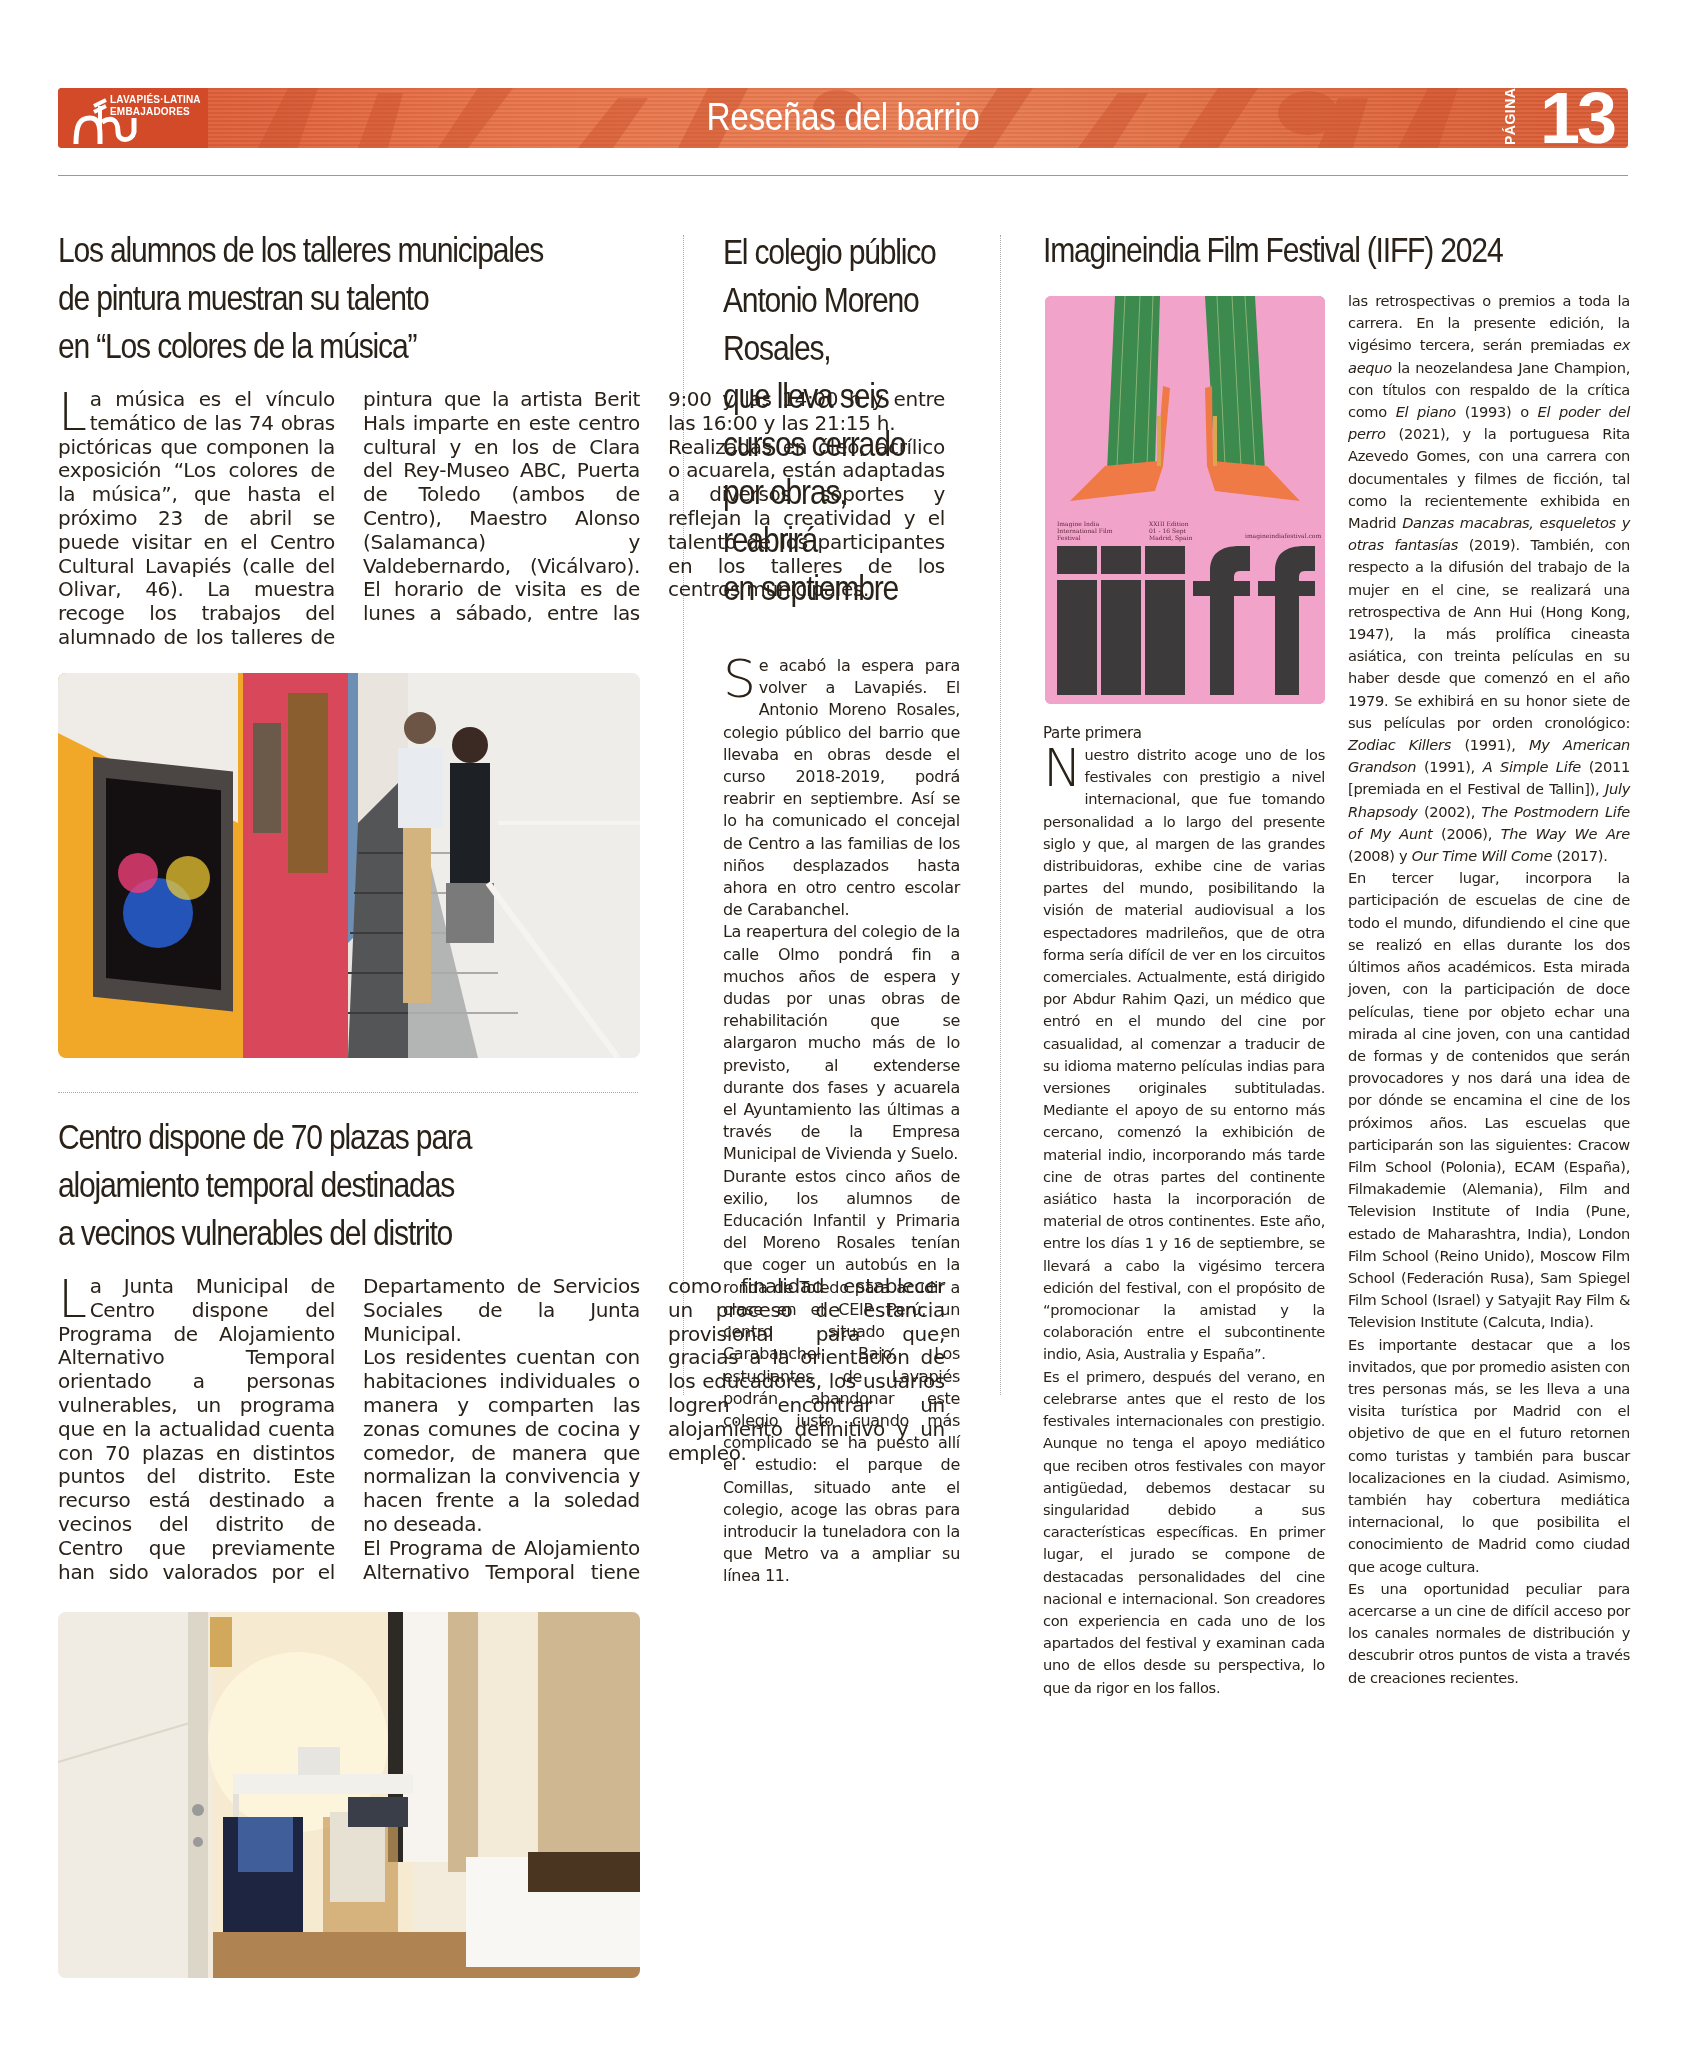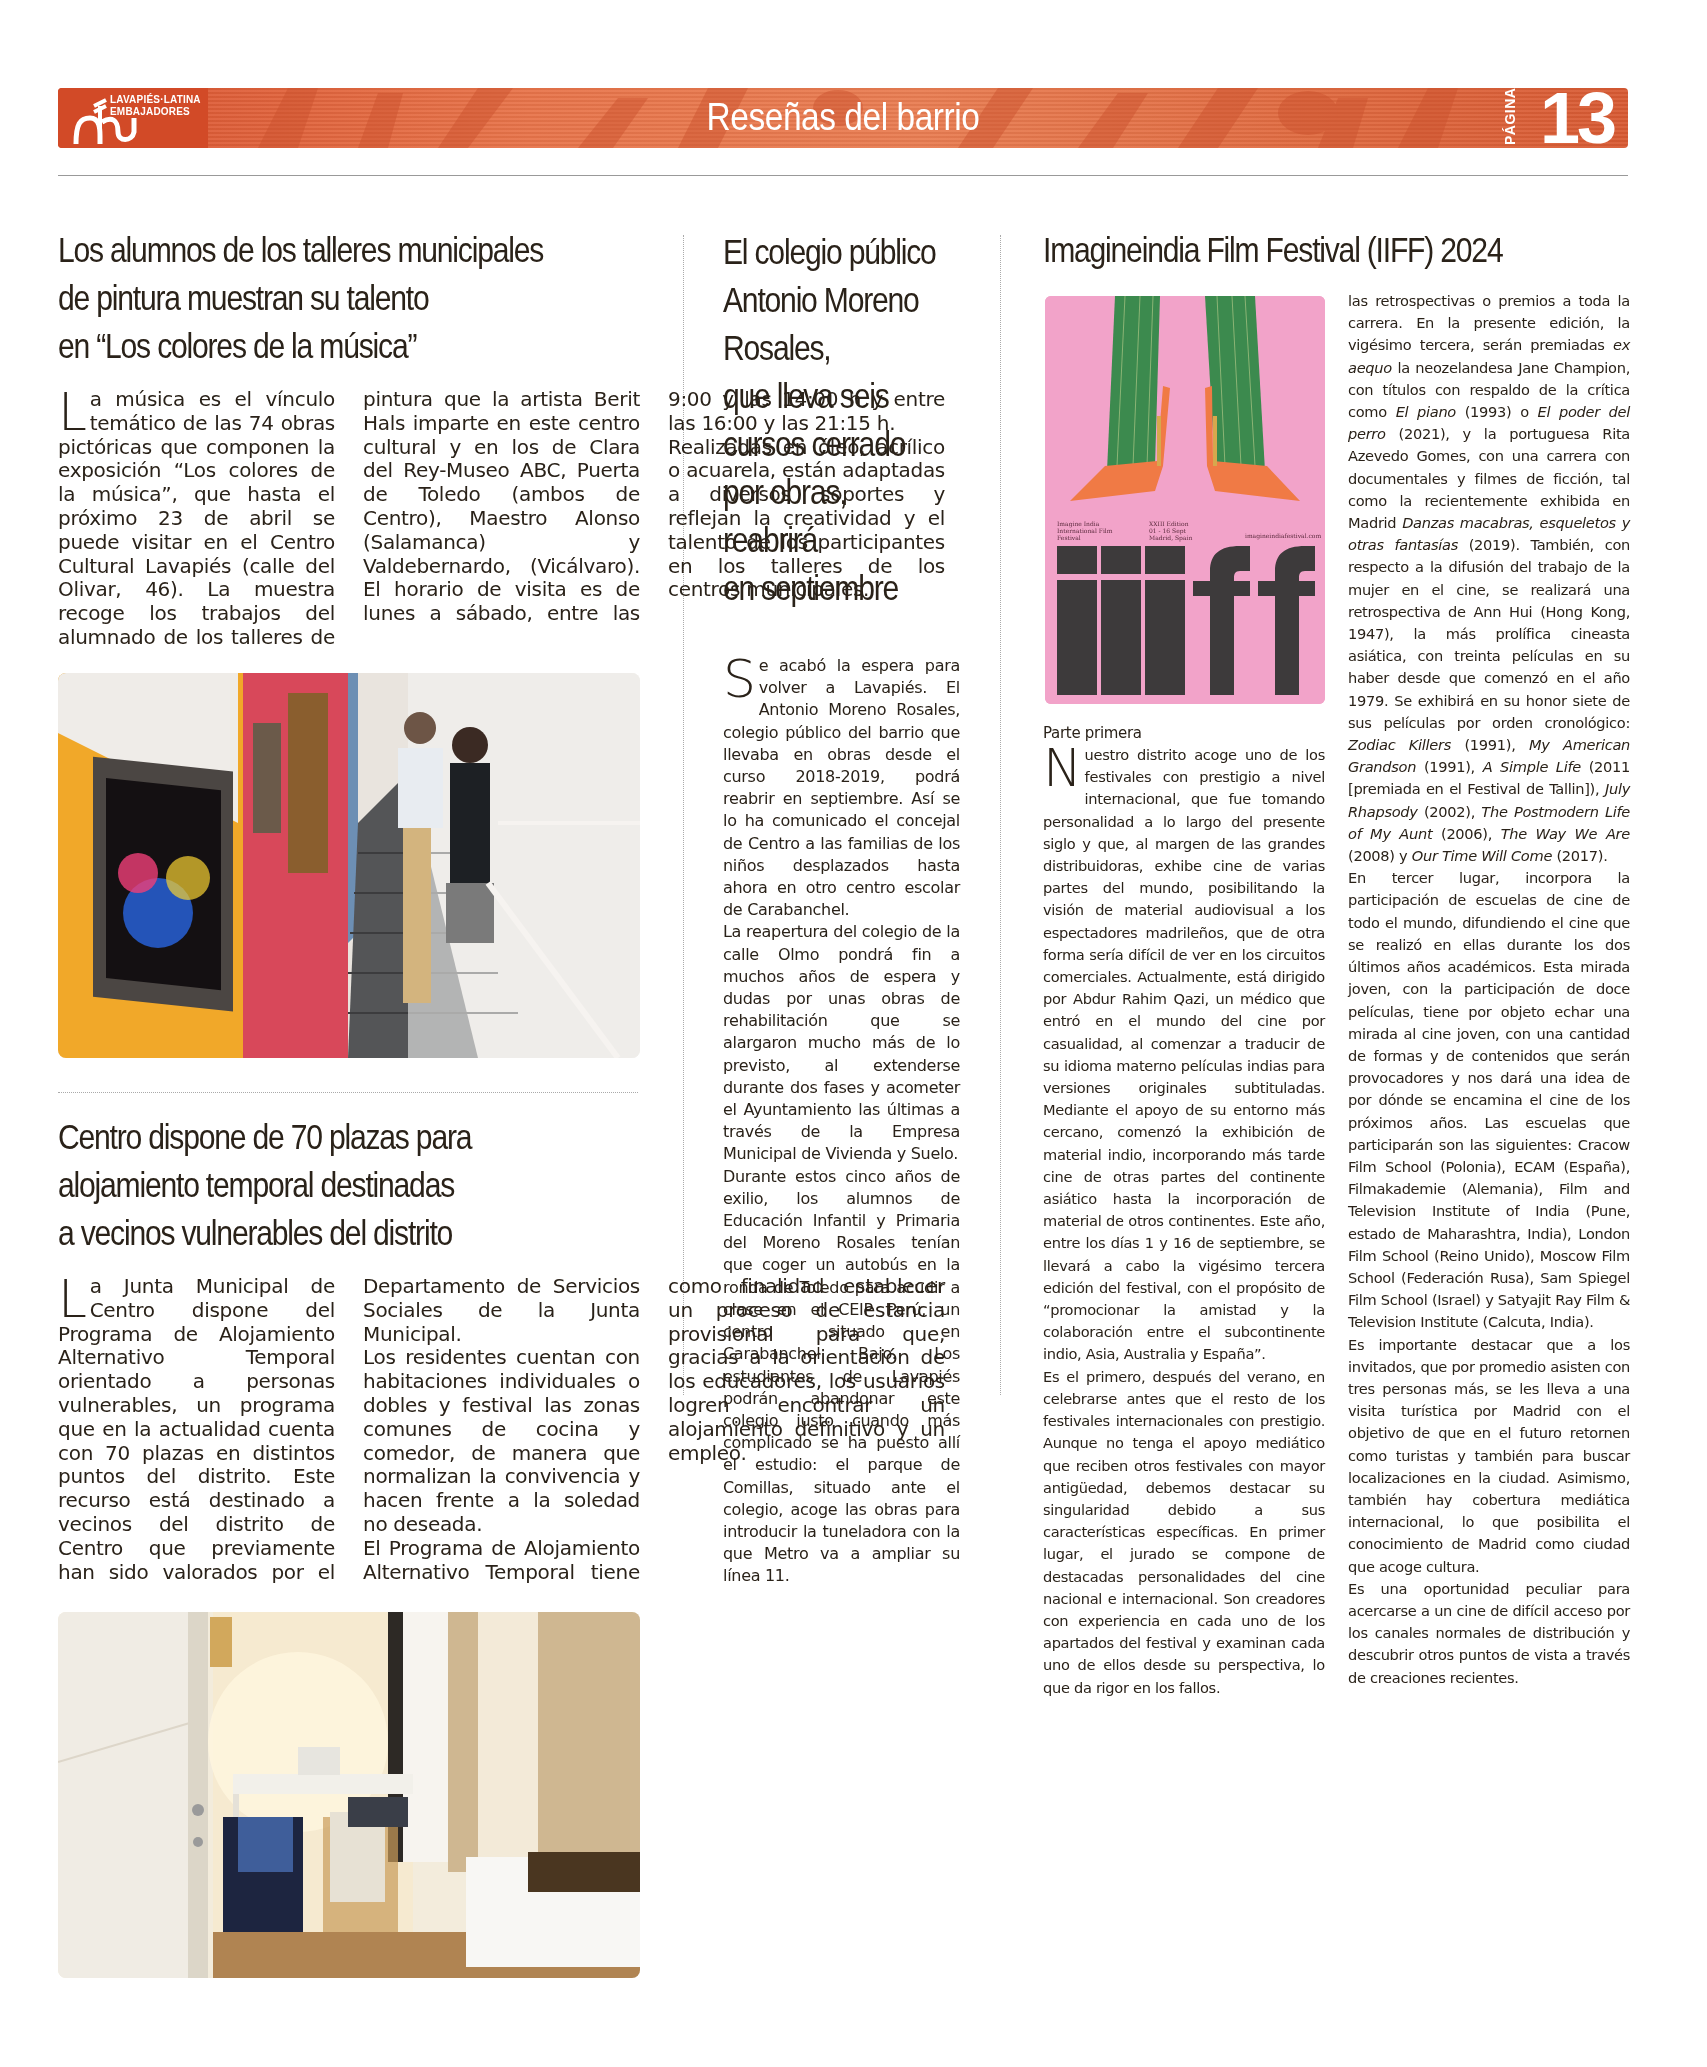--- a/index.html
+++ b/index.html
@@ -151,21 +151,21 @@
   </svg>
 </div>
 
 <div class="headline" style="left:58px; top:1113px; transform:scaleX(0.86);">
   <span>Centro dispone de 70 plazas para</span>
   <span>alojamiento temporal destinadas</span>
   <span>a vecinos vulnerables del distrito</span>
 </div>
 <div class="body-text two-col" style="left:58px; top:1275px; width:582px; height:316px;">
   <p class="dropcap">La Junta Municipal de Centro dispone del Programa de Alojamiento Alternativo Temporal orientado a personas vulnerables, un programa que en la actualidad cuenta con 70 plazas en distintos puntos del distrito. Este recurso está destinado a vecinos del distrito de Centro que previamente han sido valorados por el Departamento de Servicios Sociales de la Junta Municipal.</p>
-  <p>Los residentes cuentan con habitaciones individuales o dobles y festival las zonas comunes de cocina y comedor, de manera que normalizan la convivencia y hacen frente a la soledad no deseada.</p>
+  <p>Los residentes cuentan con habitaciones individuales o manera y comparten las zonas comunes de cocina y comedor, de manera que normalizan la convivencia y hacen frente a la soledad no deseada.</p>
   <p>El Programa de Alojamiento Alternativo Temporal tiene como finalidad establecer un proceso de estancia provisional para que, gracias a la orientación de los educadores, los usuarios logren encontrar un alojamiento definitivo y un empleo.</p>
 </div>
 <div class="photo" style="left:58px; top:1612px; width:582px; height:366px;">
   <svg width="582" height="366" viewBox="0 0 582 366">
     <rect width="582" height="366" fill="#f3ecdc"></rect>
     <rect x="0" y="0" width="145" height="366" fill="#f0ece4"></rect>
     <line x1="0" y1="150" x2="135" y2="110" stroke="#ddd6c9" stroke-width="2"></line>
     <rect x="130" y="0" width="20" height="366" fill="#dcd6c8"></rect>
     <circle cx="140" cy="198" r="6" fill="#9a9a9a"></circle>
       <circle cx="140" cy="230" r="5" fill="#9a9a9a"></circle>
@@ -195,21 +195,21 @@
   <span>Antonio Moreno</span>
   <span>Rosales,</span>
   <span>que lleva seis</span>
   <span>cursos cerrado</span>
   <span>por obras,</span>
   <span>reabrirá</span>
   <span>en septiembre</span>
 </div>
 <div class="body-text" style="left:723px; top:655px; width:237px; font-size:16px; line-height:22.2px;">
   <p class="dropcap">Se acabó la espera para volver a Lavapiés. El Antonio Moreno Rosales, colegio público del barrio que llevaba en obras desde el curso 2018-2019, podrá reabrir en septiembre. Así se lo ha comunicado el concejal de Centro a las familias de los niños desplazados hasta ahora en otro centro escolar de Carabanchel.</p>
-  <p>La reapertura del colegio de la calle Olmo pondrá fin a muchos años de espera y dudas por unas obras de rehabilitación que se alargaron mucho más de lo previsto, al extenderse durante dos fases y acometer el Ayuntamiento las últimas a través de la Empresa Municipal de Vivienda y Suelo.</p>
+  <p>La reapertura del colegio de la calle Olmo pondrá fin a muchos años de espera y dudas por unas obras de rehabilitación que se alargaron mucho más de lo previsto, al extenderse durante dos fases y acuarela el Ayuntamiento las últimas a través de la Empresa Municipal de Vivienda y Suelo.</p>
   <p>Durante estos cinco años de exilio, los alumnos de Educación Infantil y Primaria del Moreno Rosales tenían que coger un autobús en la ronda de Toledo para acudir a clase en el CEIP Perú, un centro situado en Carabanchel Bajo. Los estudiantes de Lavapiés podrán abandonar este colegio justo cuando más complicado se ha puesto allí el estudio: el parque de Comillas, situado ante el colegio, acoge las obras para introducir la tuneladora con la que Metro va a ampliar su línea 11.</p>
 </div>
 
 <div class="headline" style="left:1043px; top:226px; transform:scaleX(0.86);">
   <span>Imagineindia Film Festival (IIFF) 2024</span>
 </div>
 
 <div class="poster" style="left:1045px; top:296px; width:280px; height:408px;">
   <svg width="280" height="408" viewBox="0 0 280 408">
     <rect width="280" height="408" fill="#f2a3c9"></rect>

